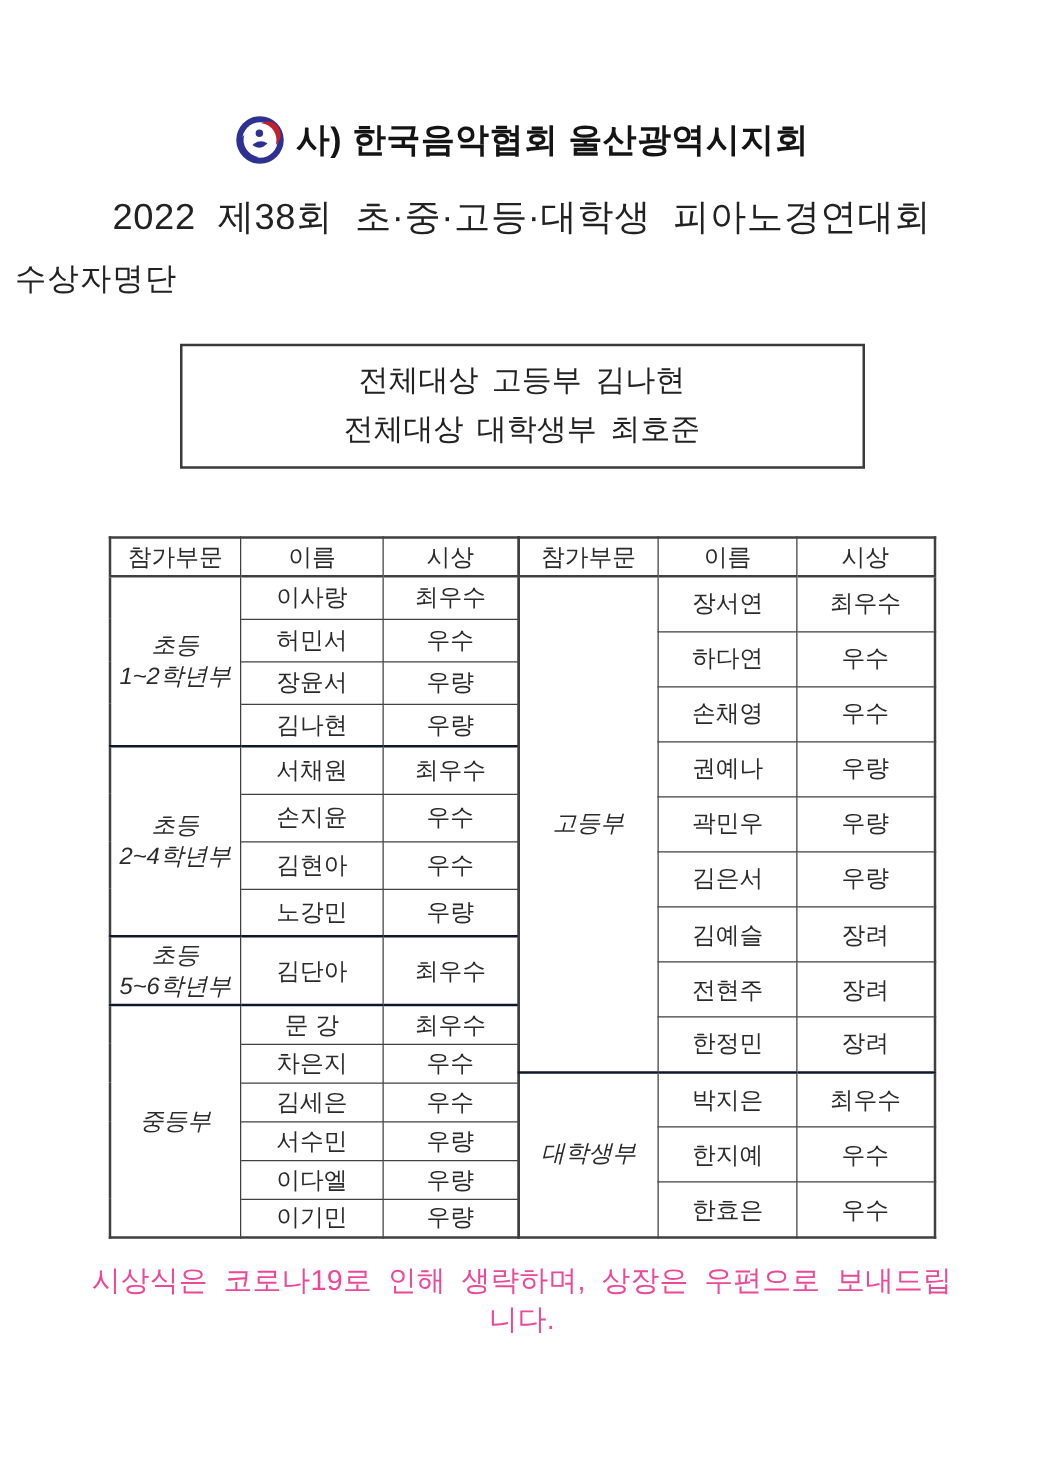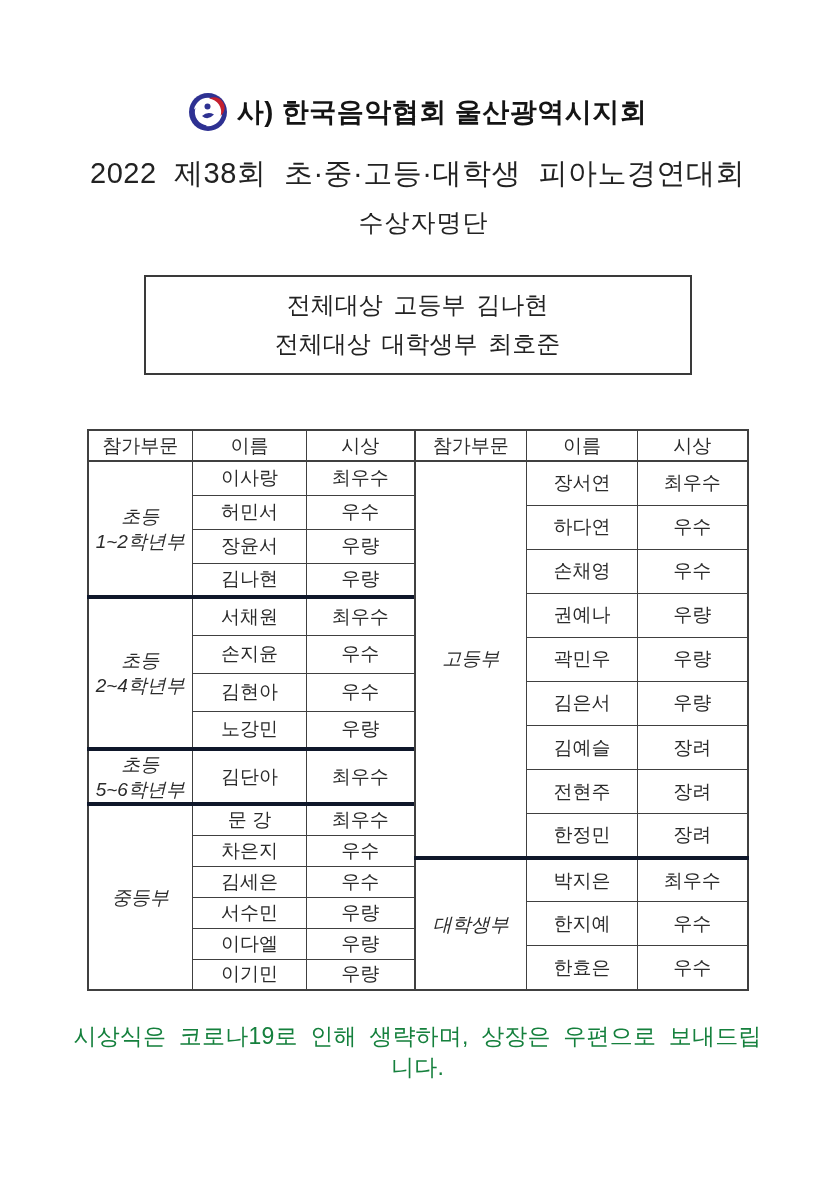--- a/index.html
+++ b/index.html
@@ -4,39 +4,39 @@
 <style>
   html,body{margin:0;padding:0;background:#ffffff;}
   body{width:835px;height:1181px;font-family:"Liberation Sans","DejaVu Sans",sans-serif;color:#262626;}
   .page{width:835px;height:1181px;box-sizing:border-box;padding-top:92px;overflow:hidden;}
 
   .org-line{display:flex;align-items:center;justify-content:center;gap:9px;}
   .logo{width:40px;height:40px;flex:0 0 auto;}
   .org-name{font-size:27px;font-weight:700;color:#141414;letter-spacing:.5px;margin:0;}
 
   .title{text-align:center;font-size:29px;margin-top:22px;word-spacing:9px;letter-spacing:.5px;color:#222;}
-  .subtitle{text-align:center;font-size:25px;margin-top:12px;letter-spacing:1px;color:#222;margin-left:12px;}
+  .subtitle{font-size:25px;margin-top:12px;letter-spacing:1px;color:#222;margin-left:12px;}
 
   .grand-box{width:548px;margin:36px auto 0;border:2px solid #3a3a3a;box-sizing:border-box;
              text-align:center;padding:8px 0 10px;font-size:24px;line-height:39px;color:#222;word-spacing:4px;}
 
   .tables{display:flex;justify-content:center;align-items:stretch;margin-top:54px;}
   table.awards{border-collapse:collapse;border:2px solid #404040;table-layout:fixed;}
   table.awards.right{margin-left:-2px;}
   table.awards th,table.awards td{border:1px solid #404040;text-align:center;vertical-align:middle;
         font-weight:400;font-size:19px;padding:0;color:#2b2b2b;overflow:hidden;}
   tr.head{height:31px;}
   tr.head th{border-bottom:2px solid #404040;}
-  tr.gt td{border-top:4px solid #0f172a;}
+  tr.gt td{border-top:2px solid #0f172a;}
   tr.h34{height:34px;} tr.h38{height:38px;} tr.h55{height:55px;} tr.h31{height:31px;} tr.h44{height:44px;}
   td.div-cell{line-height:25px;}
   .dl{display:block;font-style:italic;}
 
-  .footer-note{margin:30px auto 0;width:690px;text-align:center;font-size:23px;word-spacing:6px;
-               letter-spacing:.2px;color:#15803d;}
+  .footer-note{margin:18px auto 0;width:690px;text-align:center;font-size:23px;word-spacing:6px;
+               letter-spacing:.2px;color:#ec4899;}
 </style>
 </head>
 <body>
 
 <div class="page">
 
   <div class="org-line">
     <span class="logo">
       <svg viewBox="0 0 40 40" width="40" height="40" aria-hidden="true">
         <circle cx="20" cy="20" r="19" fill="#2e3192"></circle>

